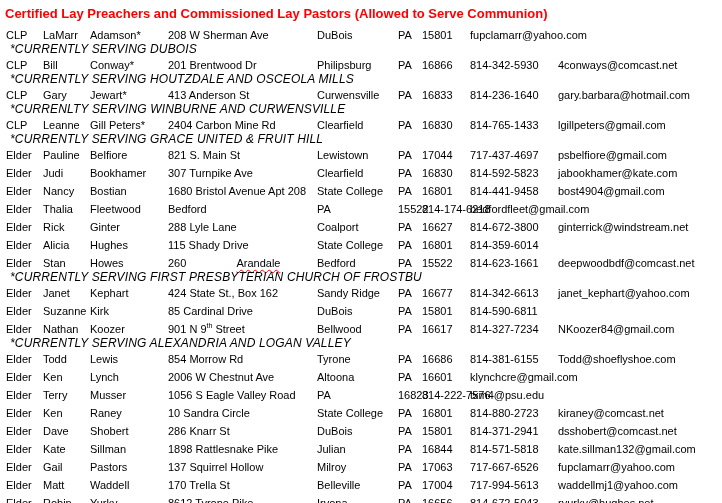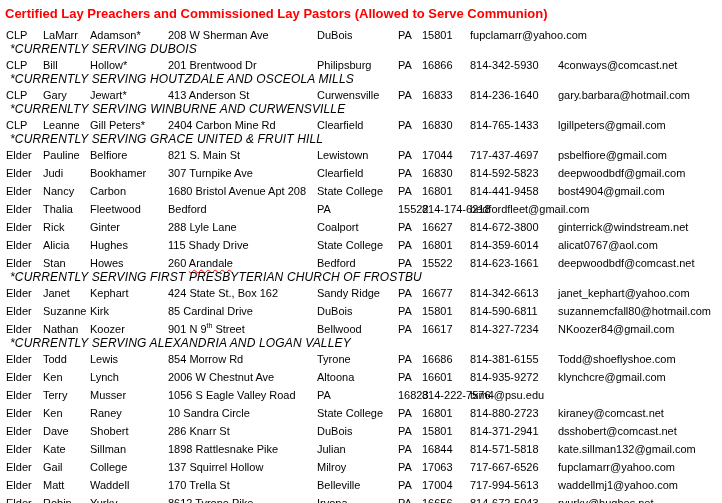--- a/index.html
+++ b/index.html
@@ -41,20 +41,21 @@
     padding-left:10px;
     letter-spacing:0.15px;
     white-space:nowrap;
   }
   .misspell {
     text-decoration-line:underline;
     text-decoration-style:wavy;
     text-decoration-color:#ff0000;
     text-decoration-thickness:1px;
     text-underline-offset:2px;
+    margin-left:47px;
   }
   sup { font-size:7px; line-height:0; }
 </style>
 </head>
 <body>
 
 <div class="page">
   <div class="doc-title" style="color: rgb(255, 0, 0);">Certified Lay Preachers and Commissioned Lay Pastors (Allowed to Serve Communion)</div>
   <div id="roster">
       <div class="row">
@@ -64,21 +65,21 @@
         <span>208 W Sherman Ave</span>
         <span>DuBois</span>
         <span>PA</span>
         <span>15801</span>
         <span>fupclamarr@yahoo.com</span>
       </div>
       <div class="note">*CURRENTLY SERVING DUBOIS</div>
       <div class="row">
         <span>CLP</span>
         <span>Bill</span>
-        <span>Hollow*</span>
+        <span>Conway*</span>
         <span>201 Brentwood Dr</span>
         <span>Philipsburg</span>
         <span>PA</span>
         <span>16866</span>
         <span>814-342-5930</span>
         <span>4conways@comcast.net</span>
       </div>
       <div class="note">*CURRENTLY SERVING HOUTZDALE AND OSCEOLA MILLS</div>
       <div class="row">
         <span>CLP</span>
@@ -117,26 +118,26 @@
       </div>
       <div class="row">
         <span>Elder</span>
         <span>Judi</span>
         <span>Bookhamer</span>
         <span>307 Turnpike Ave</span>
         <span>Clearfield</span>
         <span>PA</span>
         <span>16830</span>
         <span>814-592-5823</span>
-        <span>deepwoodbdf@gmail.com</span>
+        <span>jabookhamer@kate.com</span>
       </div>
       <div class="row">
         <span>Elder</span>
         <span>Nancy</span>
-        <span>Carbon</span>
+        <span>Bostian</span>
         <span>1680 Bristol Avenue Apt 208</span>
         <span>State College</span>
         <span>PA</span>
         <span>16801</span>
         <span>814-441-9458</span>
         <span>bost4904@gmail.com</span>
       </div>
       <div class="row">
         <span>Elder</span>
         <span>Thalia</span>
@@ -160,21 +161,20 @@
       </div>
       <div class="row">
         <span>Elder</span>
         <span>Alicia</span>
         <span>Hughes</span>
         <span>115 Shady Drive</span>
         <span>State College</span>
         <span>PA</span>
         <span>16801</span>
         <span>814-359-6014</span>
-        <span>alicat0767@aol.com</span>
       </div>
       <div class="row">
         <span>Elder</span>
         <span>Stan</span>
         <span>Howes</span>
         <span>260 <span class="misspell" style="text-decoration-color: rgb(255, 0, 0);">Arandale</span></span>
         <span>Bedford</span>
         <span>PA</span>
         <span>15522</span>
         <span>814-623-1661</span>
@@ -194,21 +194,20 @@
       </div>
       <div class="row">
         <span>Elder</span>
         <span>Suzanne</span>
         <span>Kirk</span>
         <span>85 Cardinal Drive</span>
         <span>DuBois</span>
         <span>PA</span>
         <span>15801</span>
         <span>814-590-6811</span>
-        <span>suzannemcfall80@hotmail.com</span>
       </div>
       <div class="row">
         <span>Elder</span>
         <span>Nathan</span>
         <span>Koozer</span>
         <span>901 N 9<sup>th</sup> Street</span>
         <span>Bellwood</span>
         <span>PA</span>
         <span>16617</span>
         <span>814-327-7234</span>
@@ -227,21 +226,20 @@
         <span>Todd@shoeflyshoe.com</span>
       </div>
       <div class="row">
         <span>Elder</span>
         <span>Ken</span>
         <span>Lynch</span>
         <span>2006 W Chestnut Ave</span>
         <span>Altoona</span>
         <span>PA</span>
         <span>16601</span>
-        <span>814-935-9272</span>
         <span>klynchcre@gmail.com</span>
       </div>
       <div class="row">
         <span>Elder</span>
         <span>Terry</span>
         <span>Musser</span>
         <span>1056 S Eagle Valley Road</span>
         <span>PA</span>
         <span>16823</span>
         <span>814-222-7576</span>
@@ -276,21 +274,21 @@
         <span>1898 Rattlesnake Pike</span>
         <span>Julian</span>
         <span>PA</span>
         <span>16844</span>
         <span>814-571-5818</span>
         <span>kate.sillman132@gmail.com</span>
       </div>
       <div class="row">
         <span>Elder</span>
         <span>Gail</span>
-        <span>College</span>
+        <span>Pastors</span>
         <span>137 Squirrel Hollow</span>
         <span>Milroy</span>
         <span>PA</span>
         <span>17063</span>
         <span>717-667-6526</span>
         <span>fupclamarr@yahoo.com</span>
       </div>
       <div class="row">
         <span>Elder</span>
         <span>Matt</span>

